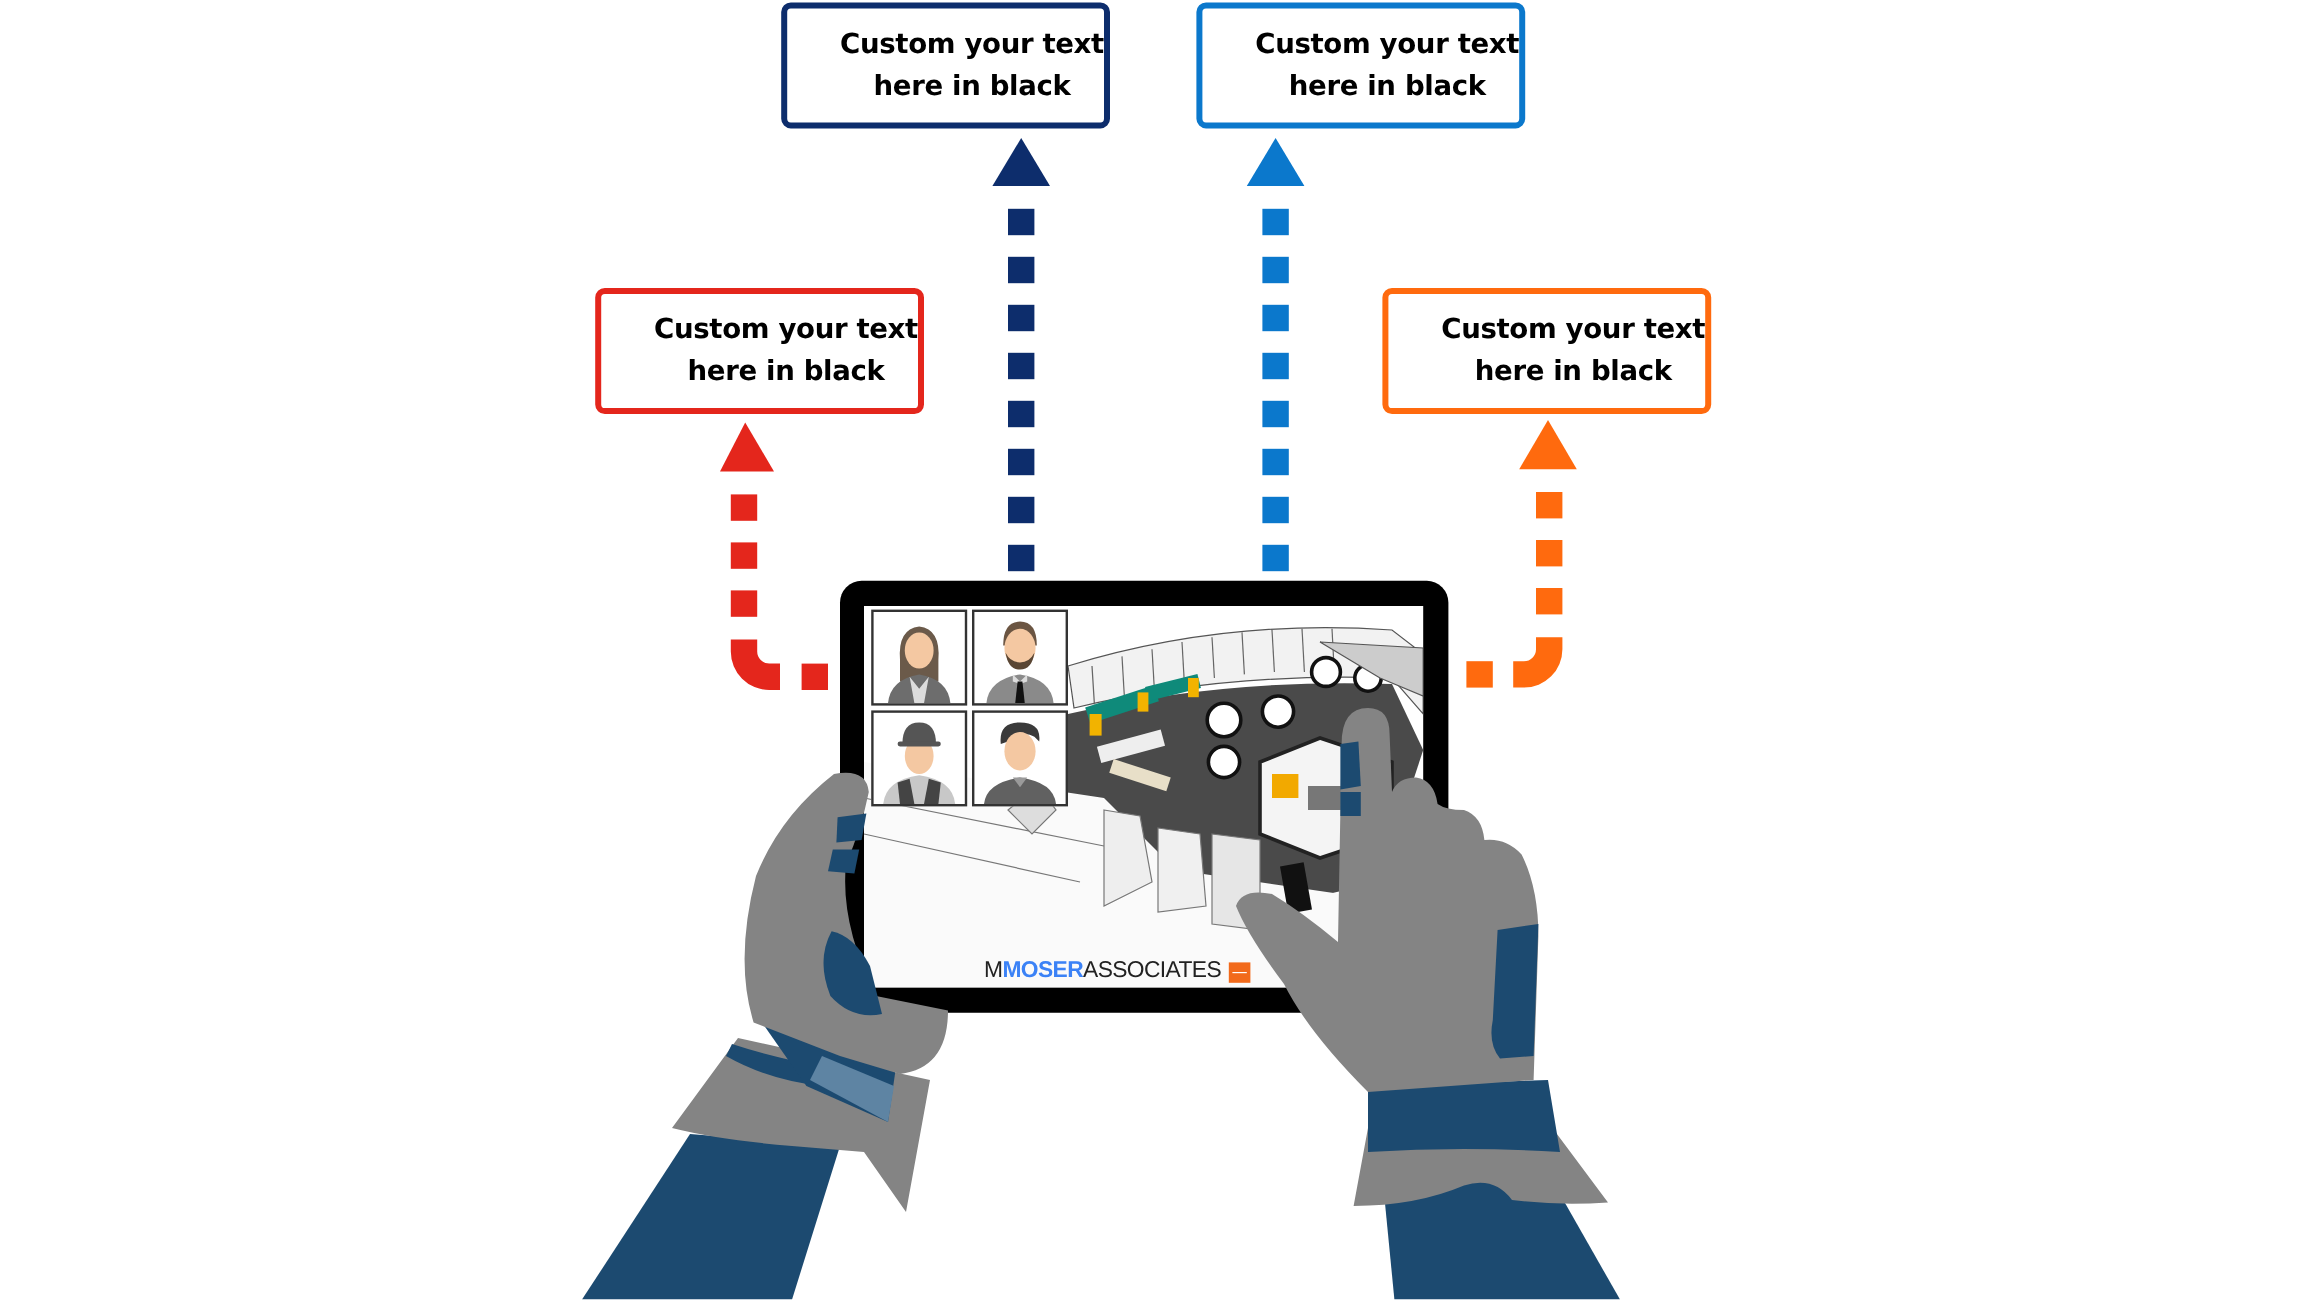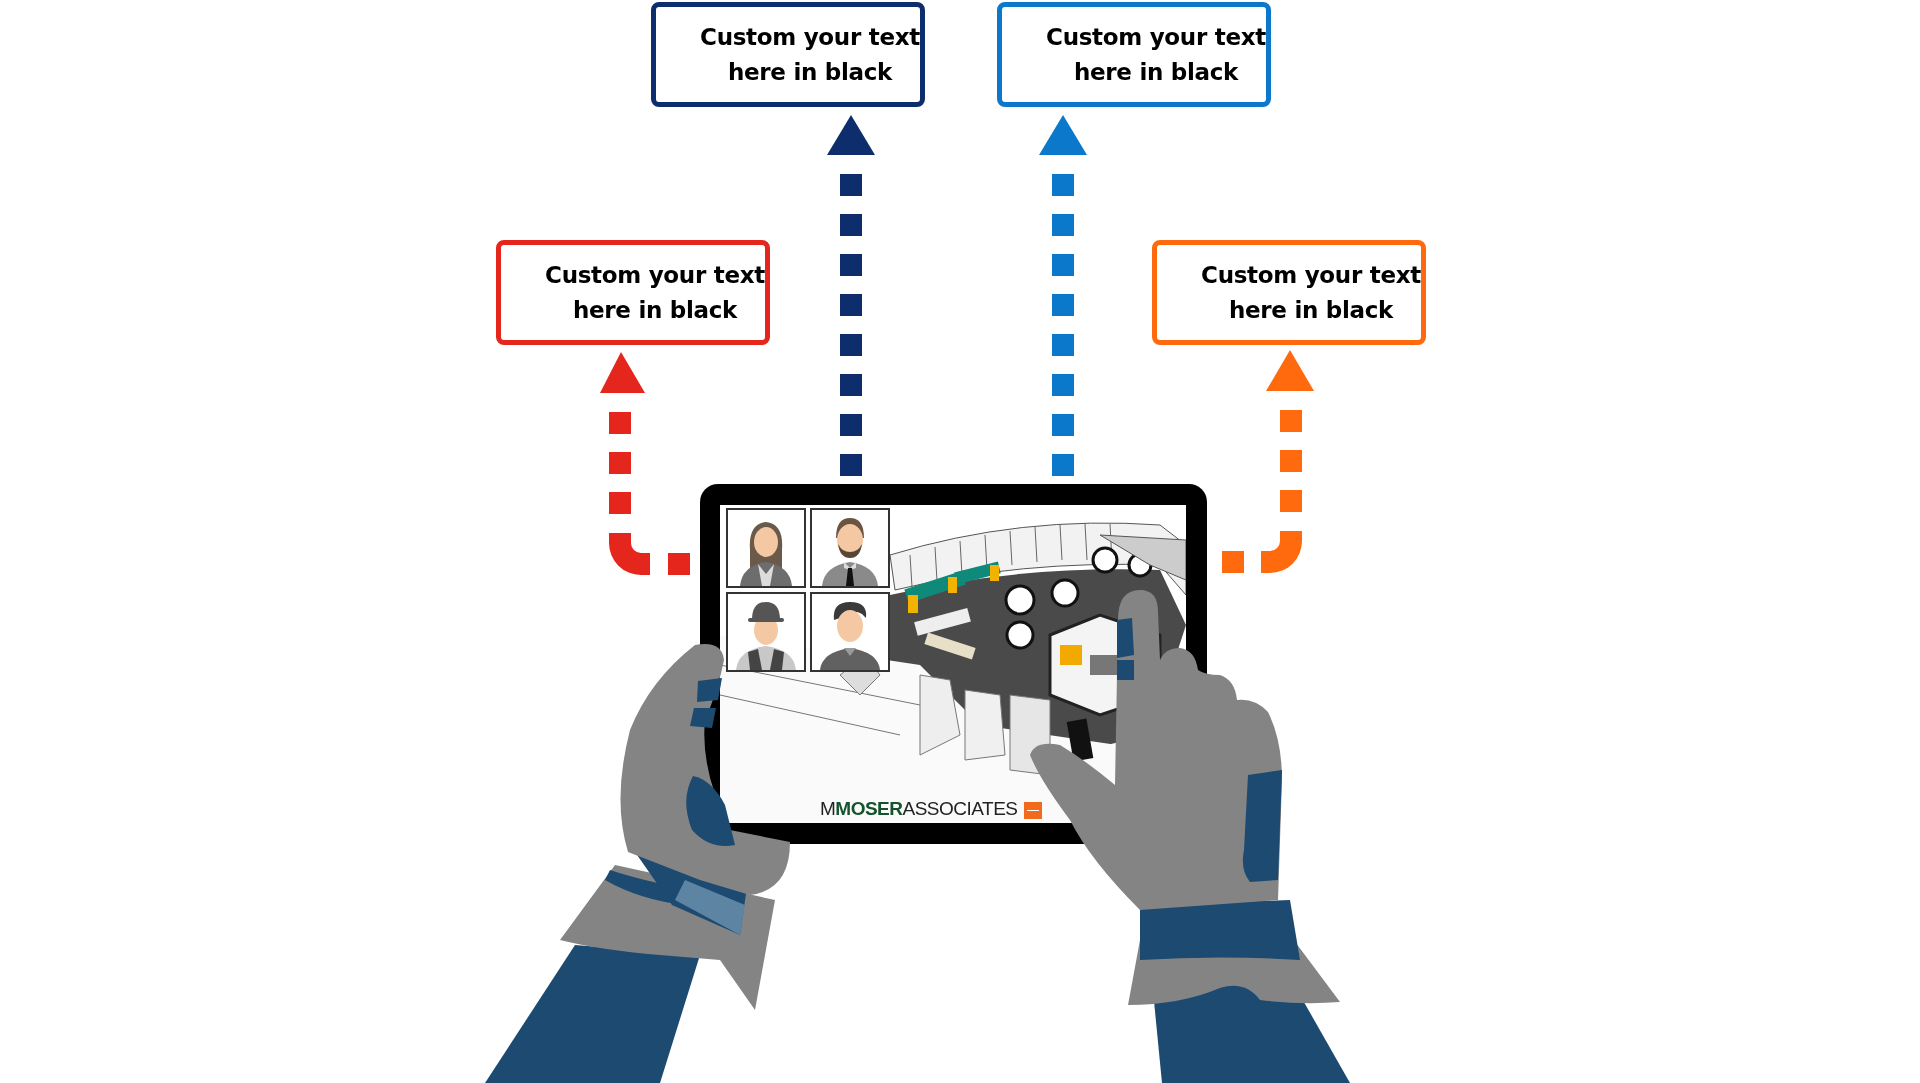--- a/index.html
+++ b/index.html
@@ -14,21 +14,21 @@
   }
   .callout span { display: block; white-space: nowrap; }
   #callout-red    { left: 496px;  top: 240px; }
   #callout-navy   { left: 651px;  top: 2px;   }
   #callout-blue   { left: 997px;  top: 2px;   }
   #callout-orange { left: 1152px; top: 240px; }
   svg.art { position: absolute; left: 0; top: 0; }
   .screen-layer { position: absolute; left: 720px; top: 505px; width: 466px; height: 318px; overflow: hidden; background: #fff; }
   .avatar-cell { position: absolute; width: 80px; height: 80px; box-sizing: border-box; border: 2px solid #333; background: #fff; overflow: hidden; }
   .logo { position: absolute; left: 100px; top: 293px; font-family: "Liberation Sans", sans-serif; font-size: 19px; color: #222; letter-spacing: -0.5px; white-space: nowrap; }
-  .logo b { font-weight: 900; color: #14532d; }
+  .logo b { font-weight: 900; color: #3b82f6; }
   .logo-mark { position: absolute; left: 304px; top: 297px; width: 18px; height: 17px; background: #f26a1b; }
   .logo-mark::after { content: ""; position: absolute; left: 3px; right: 3px; top: 8px; height: 1px; background: #fff; }
 </style>
 </head>
 <body>
 
 <div class="callout" id="callout-red" style="border-color: rgb(228, 38, 28);">
   <span>Custom your text</span>
   <span>here in black</span>
 </div>

